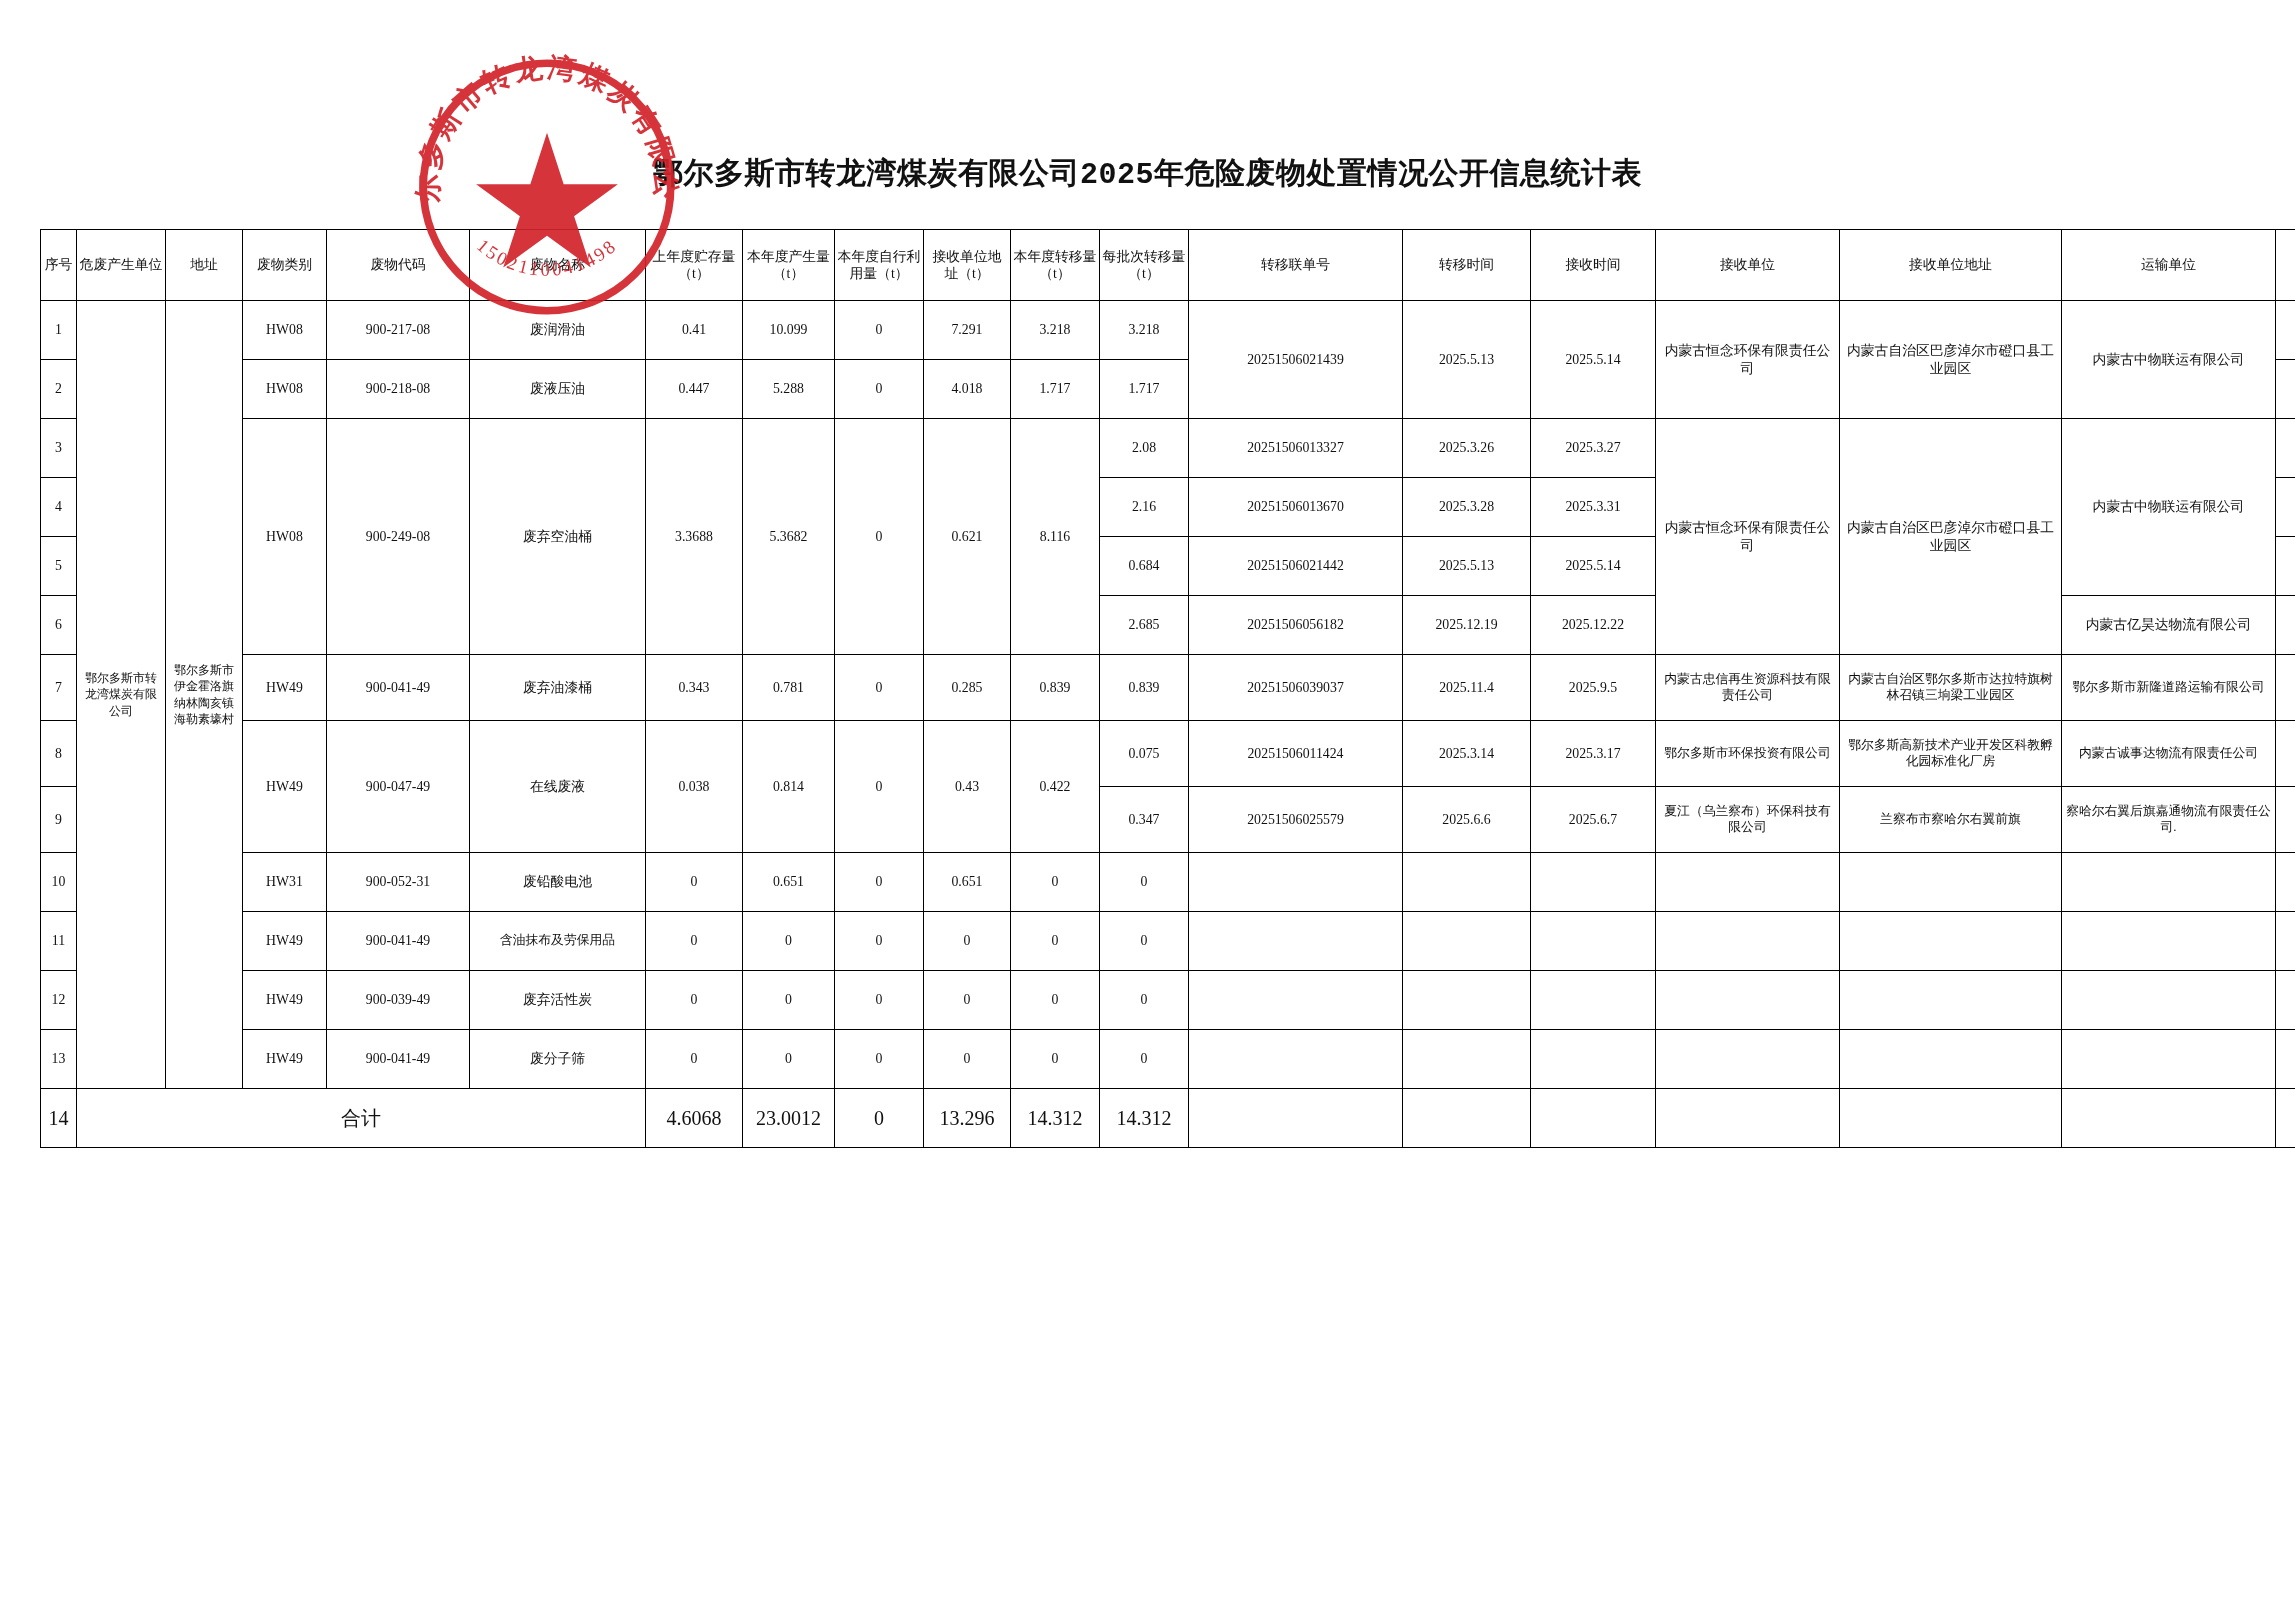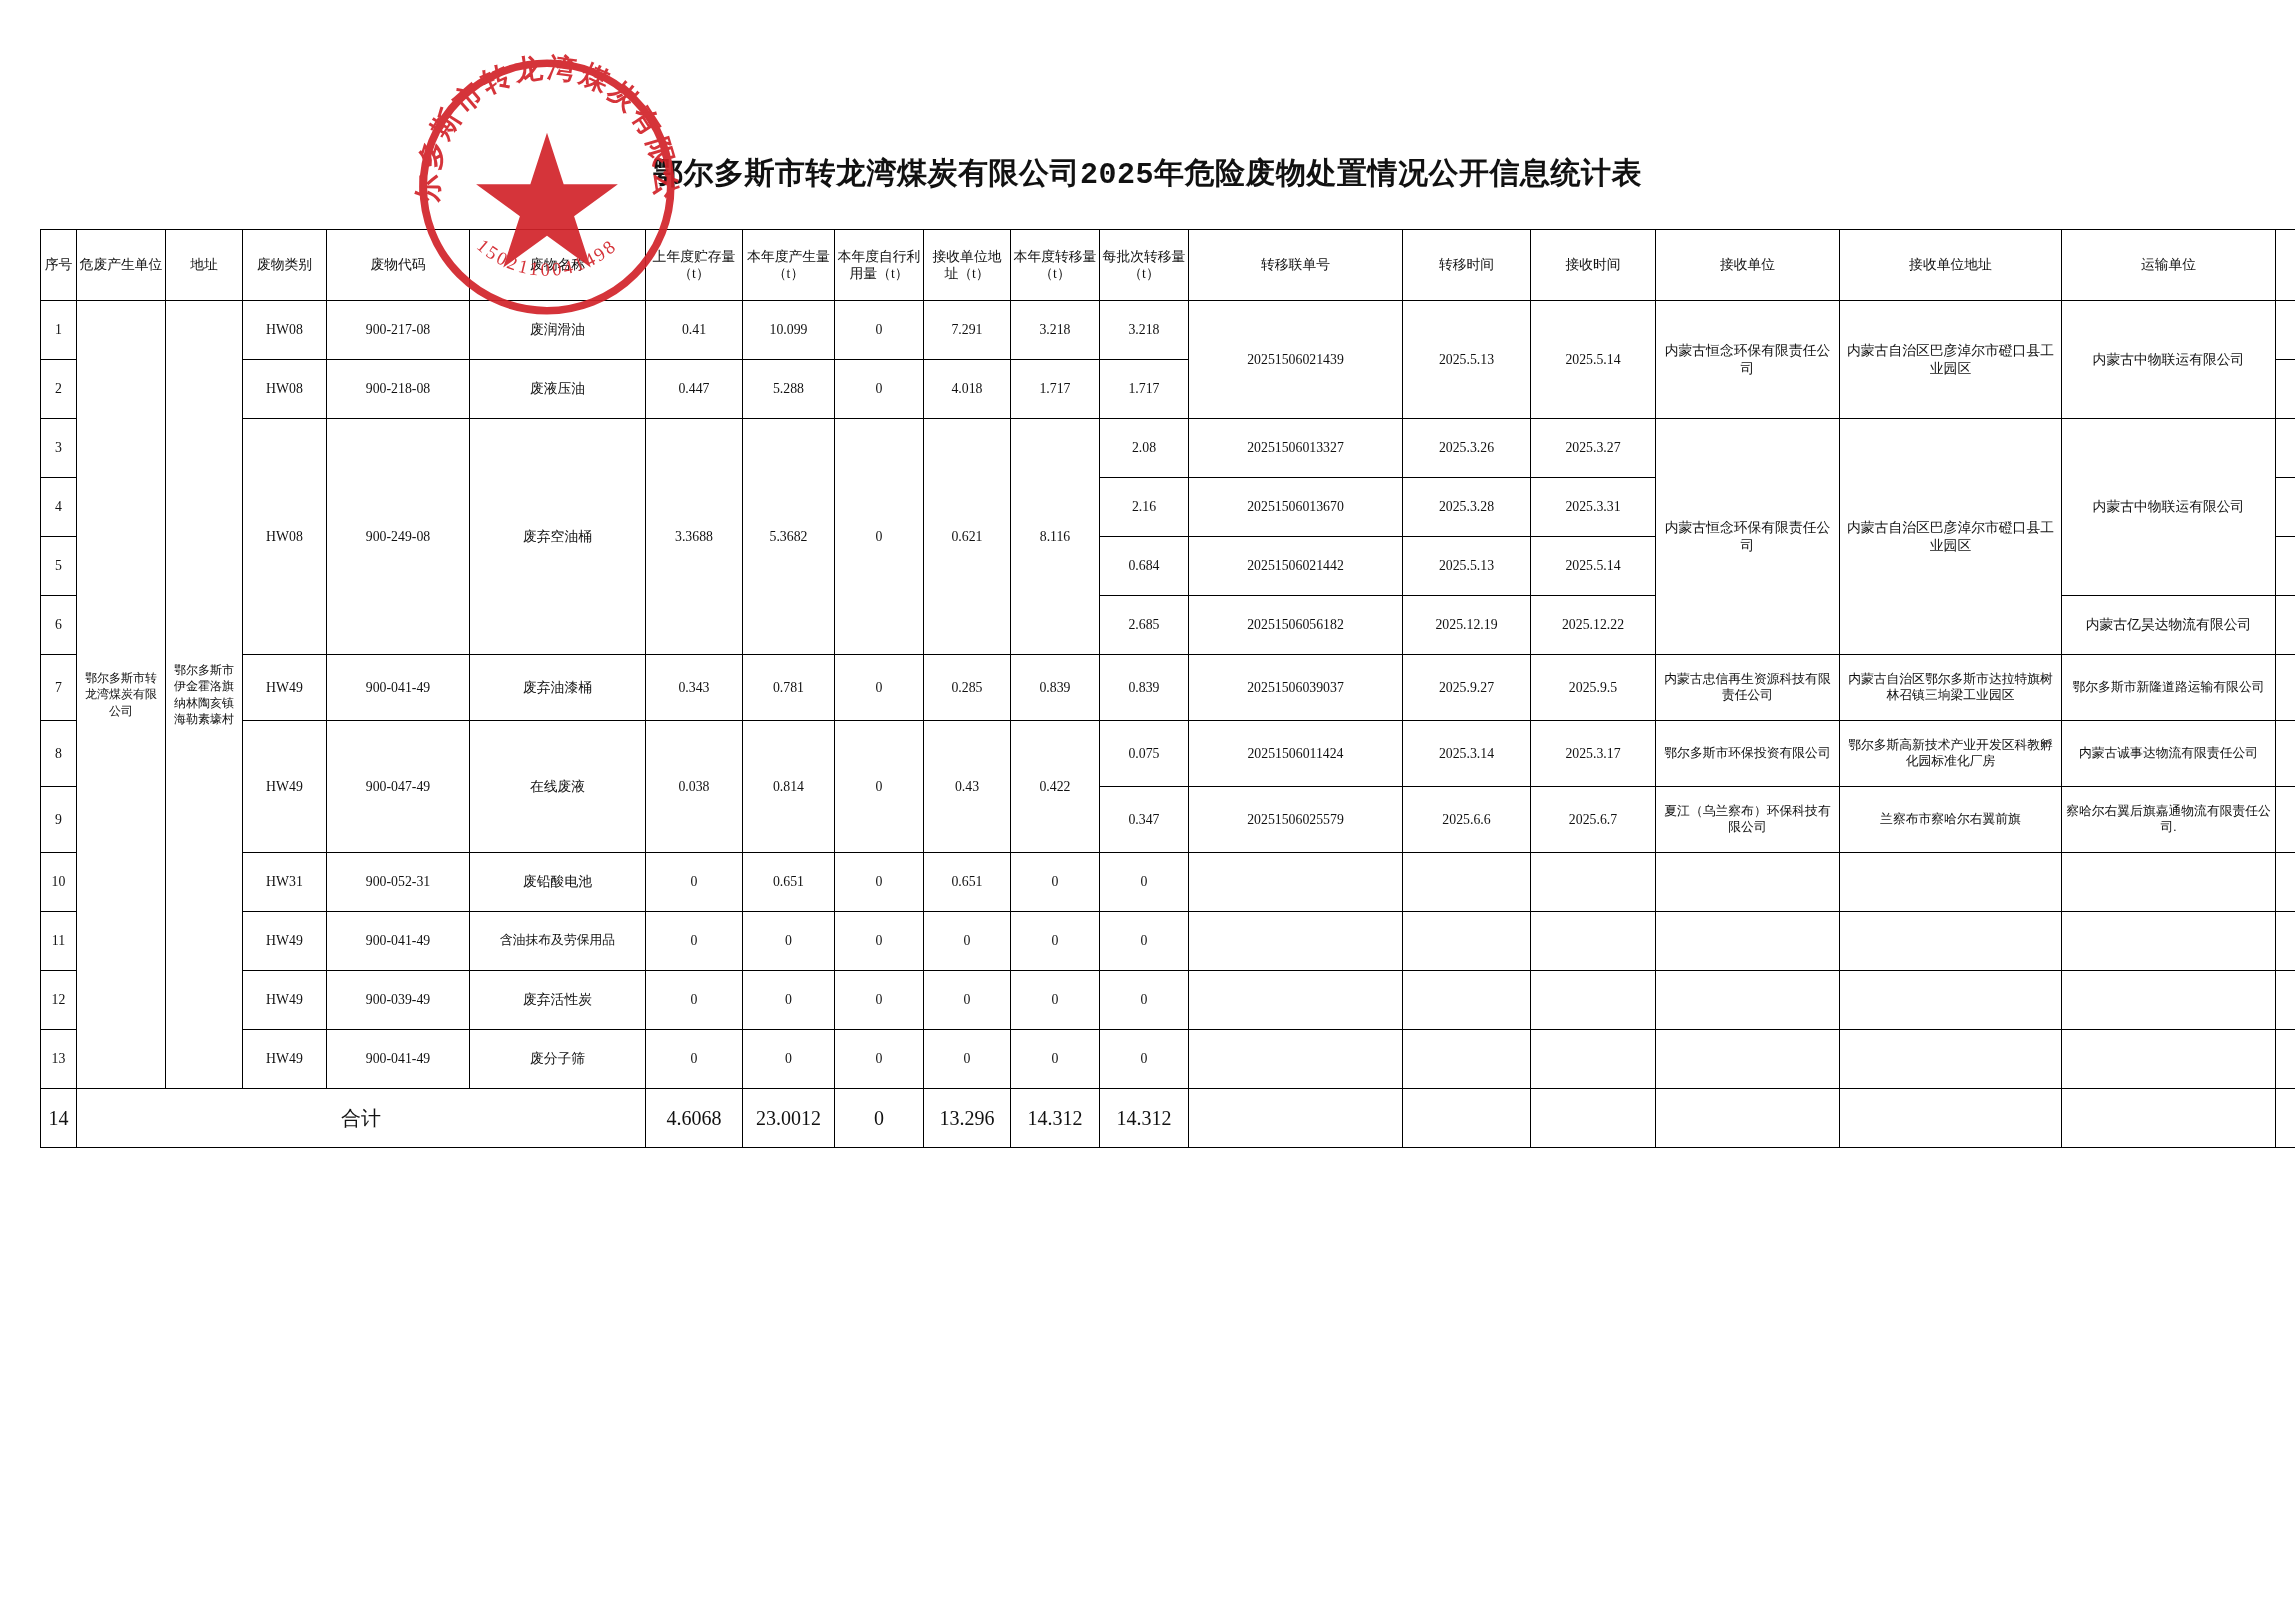--- a/index.html
+++ b/index.html
@@ -260,21 +260,21 @@
           <td>HW49</td>
           <td>900-041-49</td>
           <td>废弃油漆桶</td>
           <td>0.343</td>
           <td>0.781</td>
           <td>0</td>
           <td>0.285</td>
           <td>0.839</td>
           <td>0.839</td>
           <td>20251506039037</td>
-          <td>2025.9.27</td>
+          <td>2025.11.4</td>
           <td>2025.9.5</td>
           <td class="small">内蒙古忠信再生资源科技有限责任公司</td>
           <td class="small">内蒙古自治区鄂尔多斯市达拉特旗树林召镇三垧梁工业园区</td>
           <td class="small">鄂尔多斯市新隆道路运输有限公司</td>
           <td></td>
         </tr>
 
         <tr class="row-tall">
           <td>8</td>
           <td rowspan="2">HW49</td>

